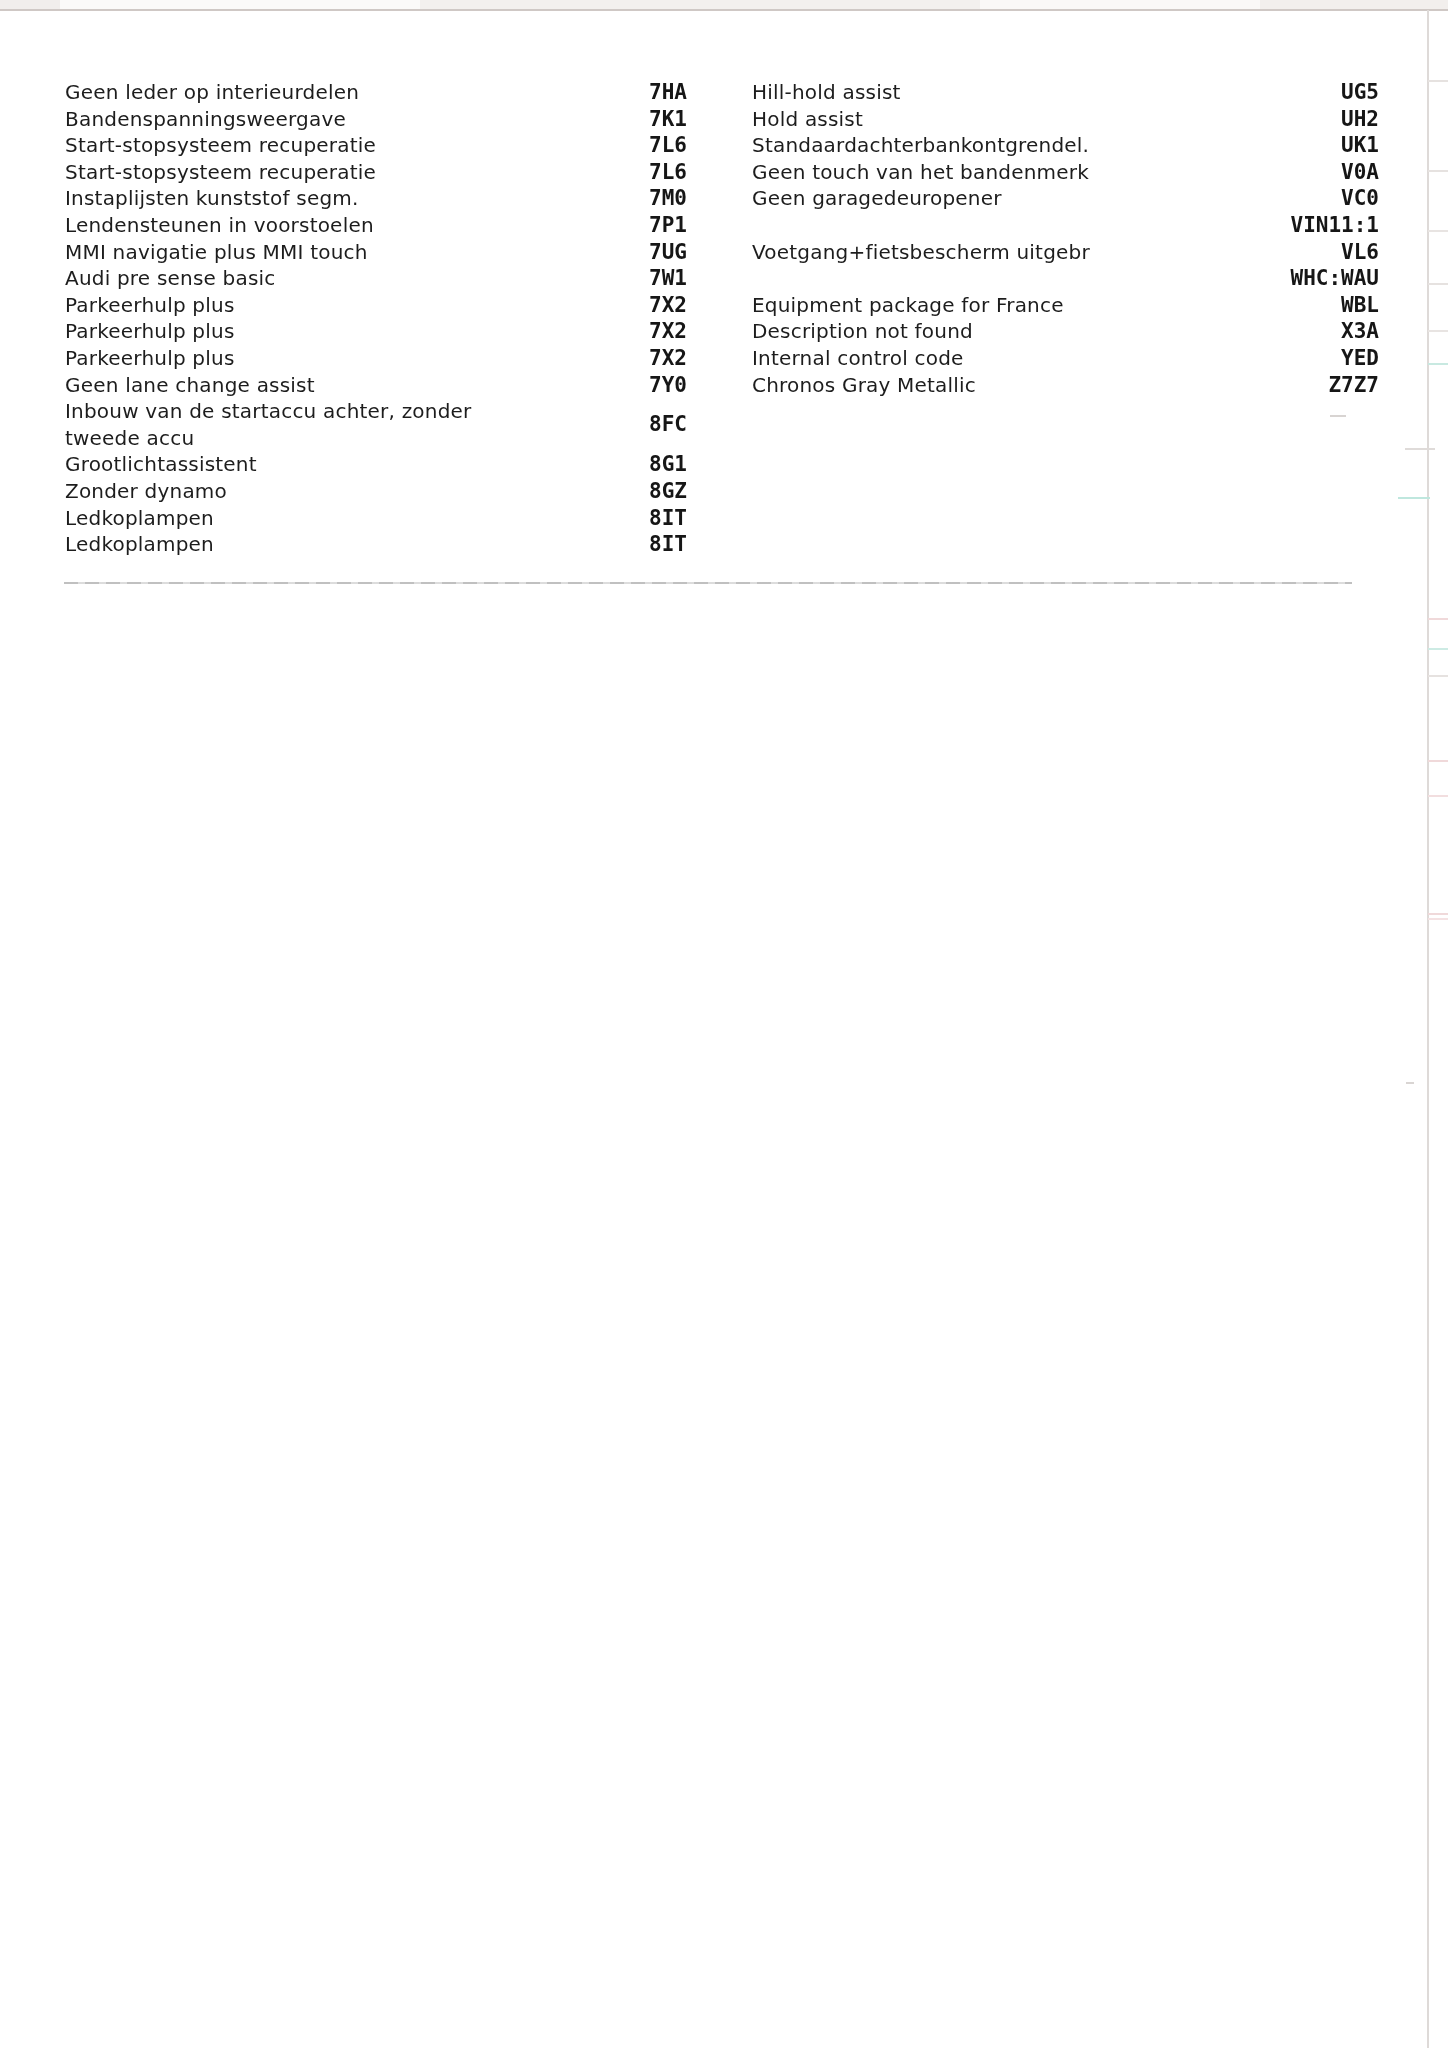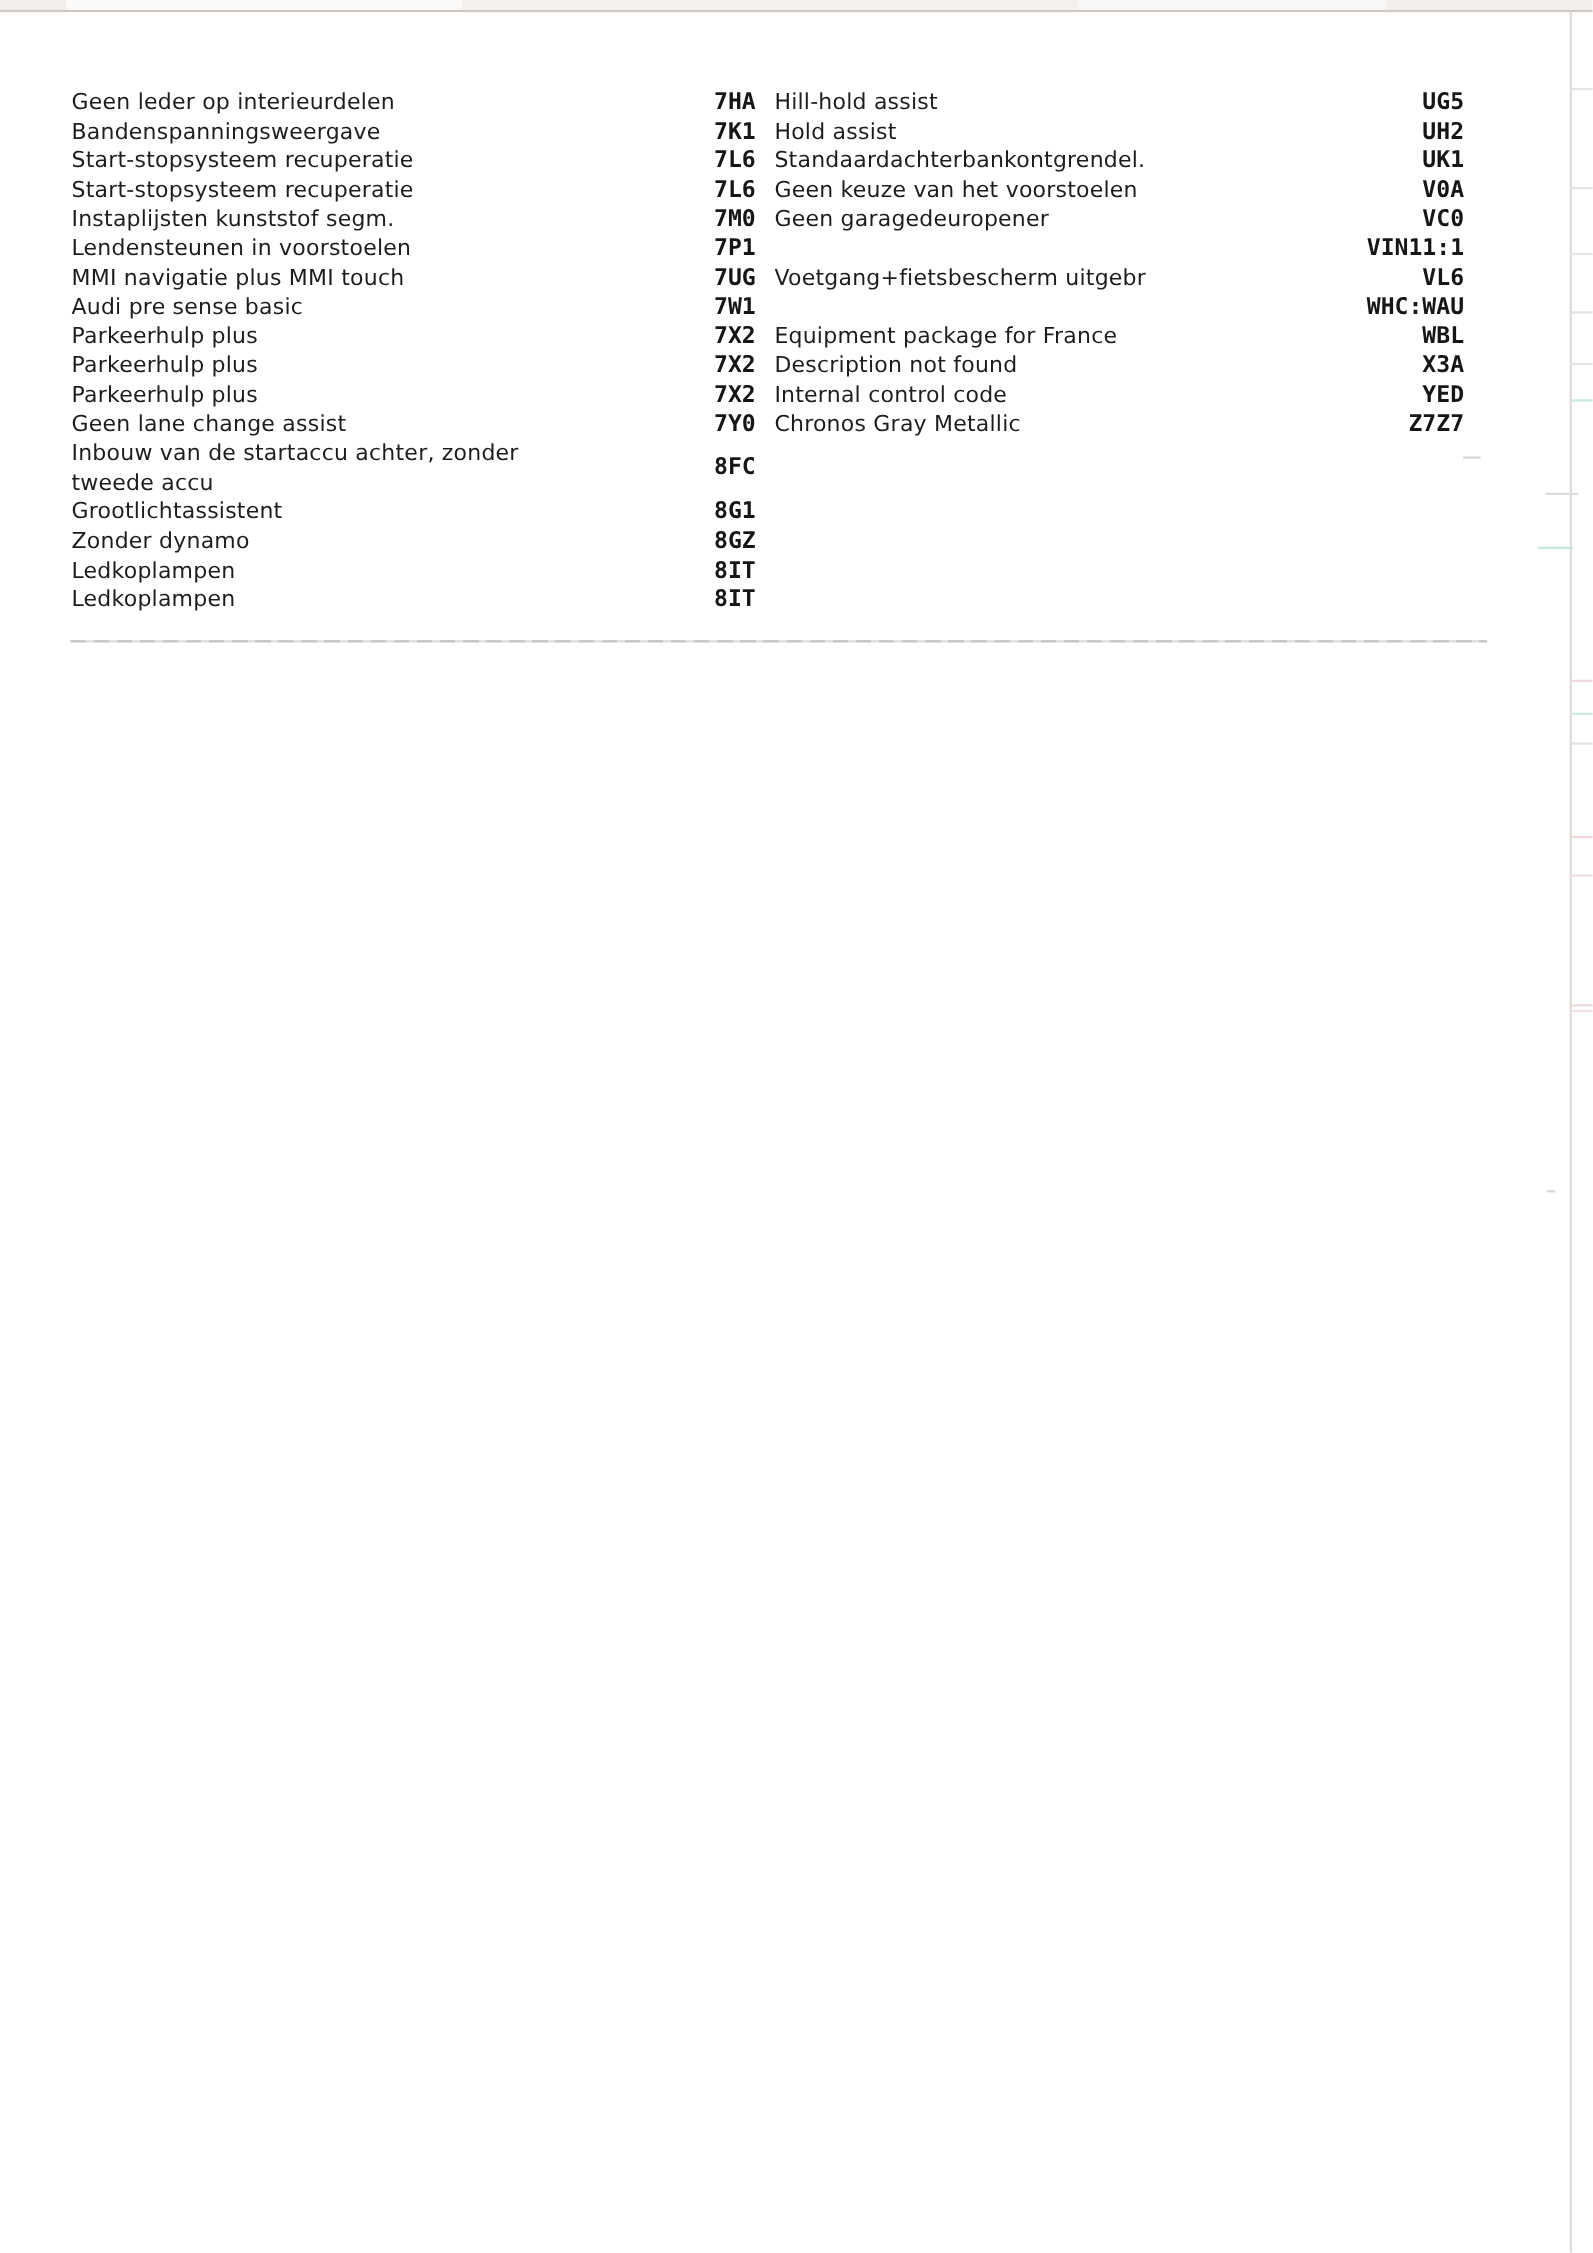--- a/index.html
+++ b/index.html
@@ -21,21 +21,21 @@
   }
   
   .vline{
     position:absolute;top:10px;bottom:0;left:1427px;width:2px;
   }
   .tick{position:absolute;height:2px;}
 
   .columns{position:absolute;top:79px;left:0;width:1448px;}
   .col{position:absolute;top:0;}
   .col-left{left:65px;width:622px;}
-  .col-right{left:704px;width:627px;}
+  .col-right{left:752px;width:627px;}
 
   .row{
     display:flex;
     justify-content:space-between;
     align-items:flex-start;
     line-height:26.6px;
     min-height:26.6px;
   }
   .row.two-line{align-items:center;}
   .opt-label{
@@ -165,21 +165,21 @@
   </div>
         <div class="row">
     <span class="opt-label">Hold assist</span>
     <span class="opt-code">UH2</span>
   </div>
         <div class="row">
     <span class="opt-label">Standaardachterbankontgrendel.</span>
     <span class="opt-code">UK1</span>
   </div>
         <div class="row">
-    <span class="opt-label">Geen keuze van het voorstoelen</span>
+    <span class="opt-label">Geen touch van het bandenmerk</span>
     <span class="opt-code">V0A</span>
   </div>
         <div class="row">
     <span class="opt-label">Geen garagedeuropener</span>
     <span class="opt-code">VC0</span>
   </div>
         <div class="row">
     <span class="opt-label"></span>
     <span class="opt-code">VIN11:1</span>
   </div>

